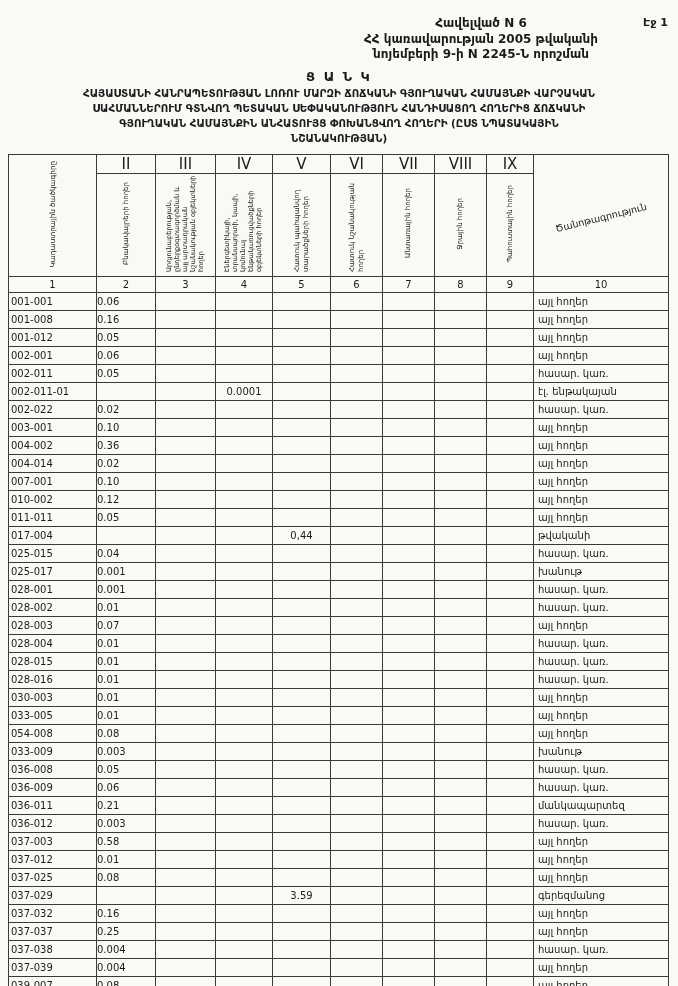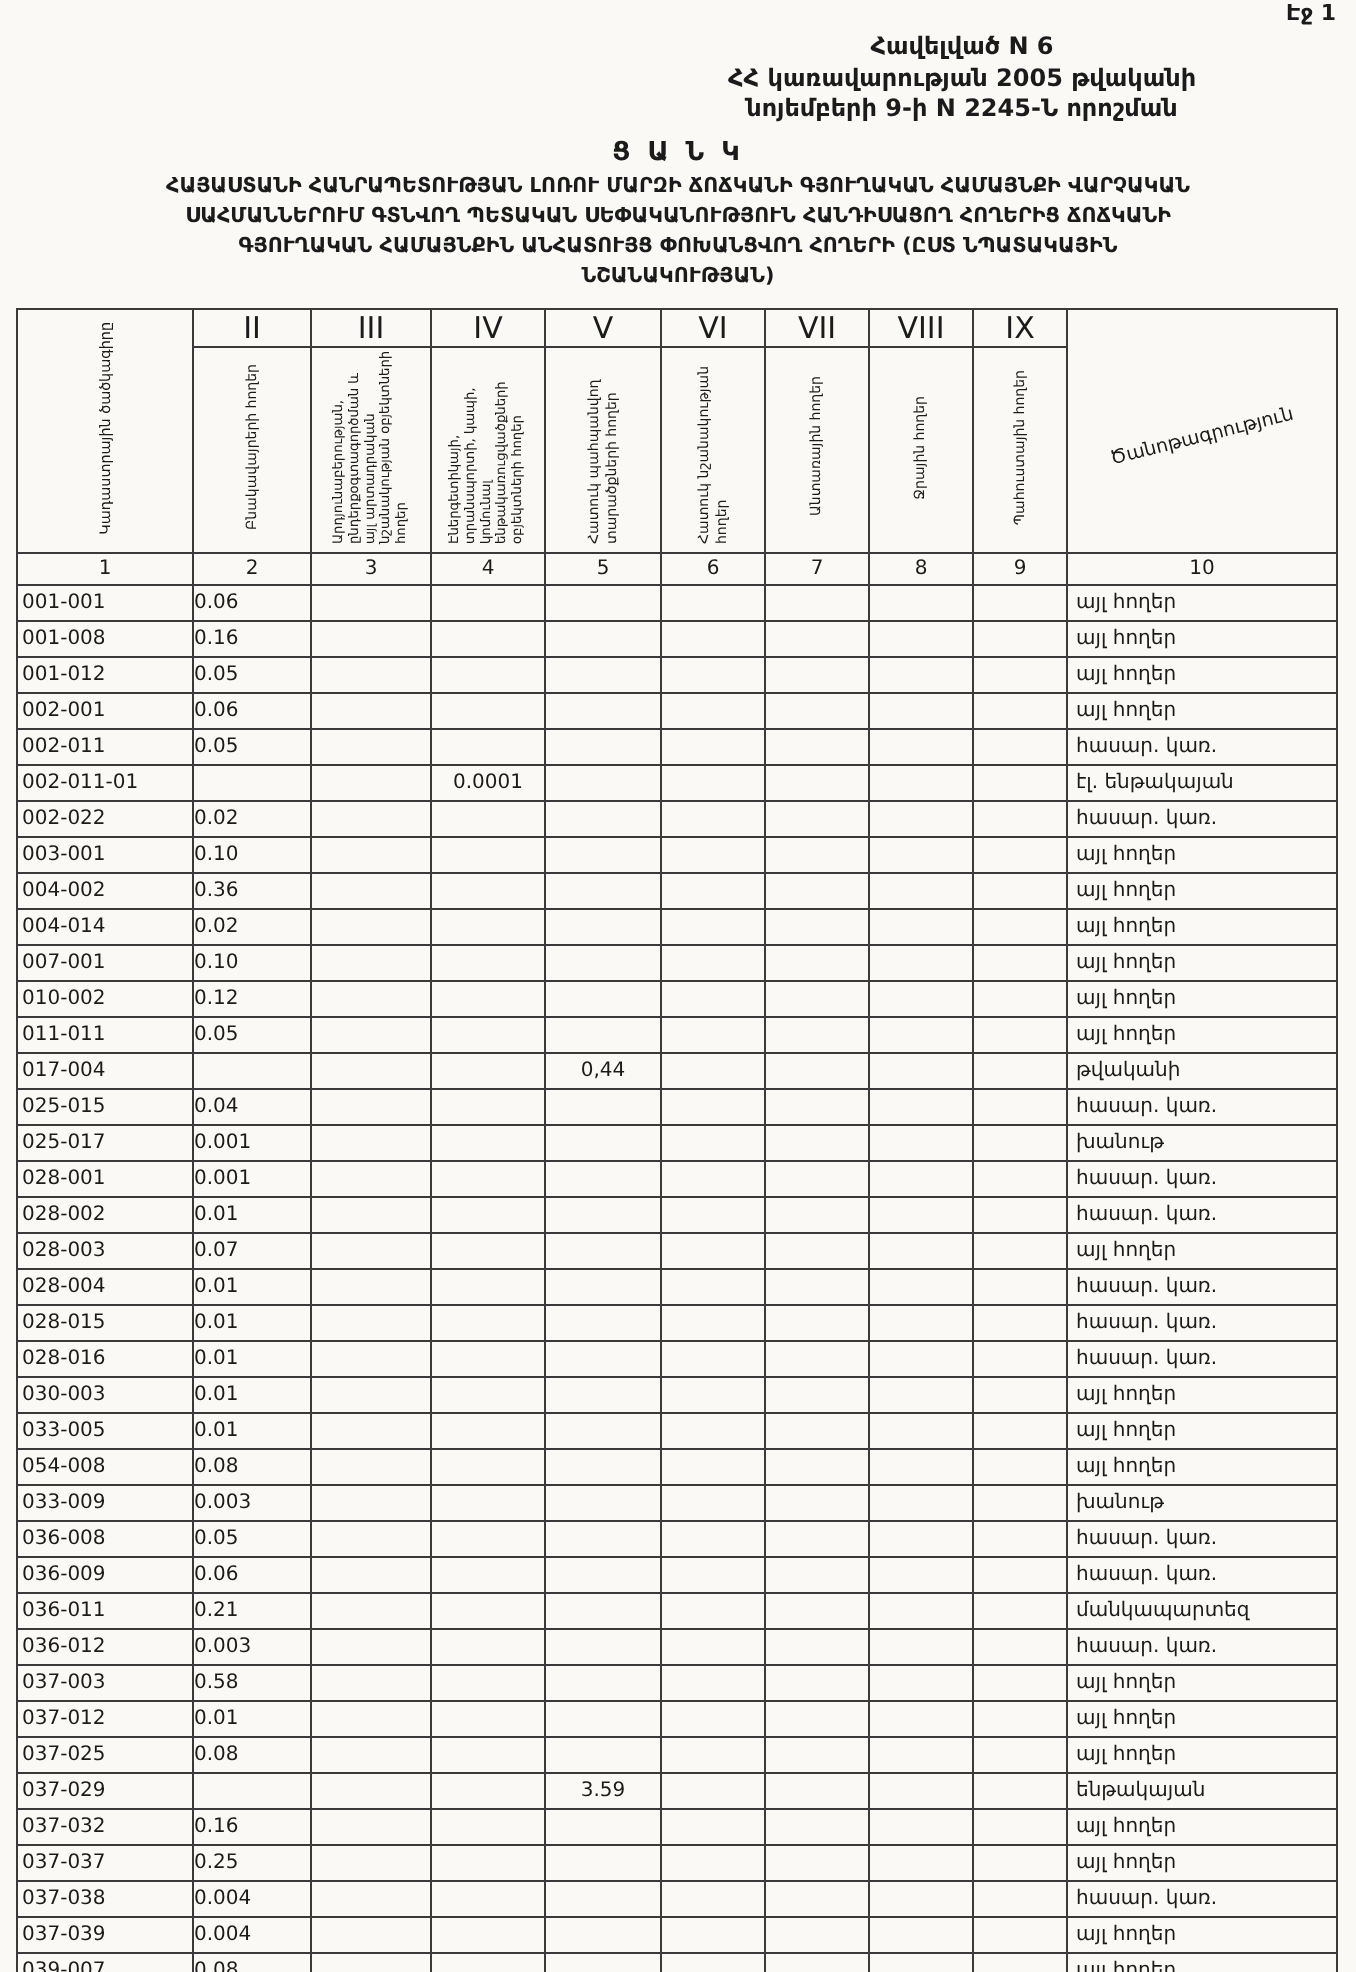--- a/index.html
+++ b/index.html
@@ -1,21 +1,21 @@
 <!DOCTYPE html>
 <html><head>
 <meta charset="utf-8">
 <style>
   html,body{margin:0;padding:0;background:#e8e8e6;}
   .page{
     width:678px;height:986px;margin:0 auto;position:relative;overflow:hidden;
     background:#faf9f6;color:#1b1b1b;
     font-family:"DejaVu Sans",sans-serif;
   }
-  .page-num{position:absolute;top:0;right:10px;font-size:11px;font-weight:bold;}
+  .page-num{position:absolute;top:16px;right:10px;font-size:11px;font-weight:bold;}
   .annex{margin:16px 62px 0 auto;width:270px;text-align:center;font-size:12px;font-weight:bold;line-height:1.3;}
   .doc-title{margin-top:6px;text-align:center;font-size:13px;font-weight:bold;letter-spacing:2px;}
   .title-lines{margin-top:2px;text-align:center;font-size:10.3px;font-weight:bold;line-height:1.45;}
   table.main{border-collapse:collapse;table-layout:fixed;margin:9px 0 0 8px;width:660px;}
   .main th,.main td{border:1px solid #3a3a3a;padding:0;overflow:hidden;}
   .main thead th{font-weight:normal;vertical-align:middle;text-align:center;background:transparent;}
   .roman-cell{height:13px;font-size:15px;}
   .rot-cell{height:102px;}
   .vert{
     writing-mode:vertical-rl;transform:rotate(180deg);
@@ -506,21 +506,21 @@
         <tr>
           <td class="c1">037-029</td>
           <td class="c2"></td>
           <td class="c3"></td>
           <td class="c4"></td>
           <td class="c5">3.59</td>
           <td class="c6"></td>
           <td class="c7"></td>
           <td class="c8"></td>
           <td class="c9"></td>
-          <td class="c10">ենթակայան</td>
+          <td class="c10">գերեզմանոց</td>
         </tr>
         <tr>
           <td class="c1">037-032</td>
           <td class="c2">0.16</td>
           <td class="c3"></td>
           <td class="c4"></td>
           <td class="c5"></td>
           <td class="c6"></td>
           <td class="c7"></td>
           <td class="c8"></td>

